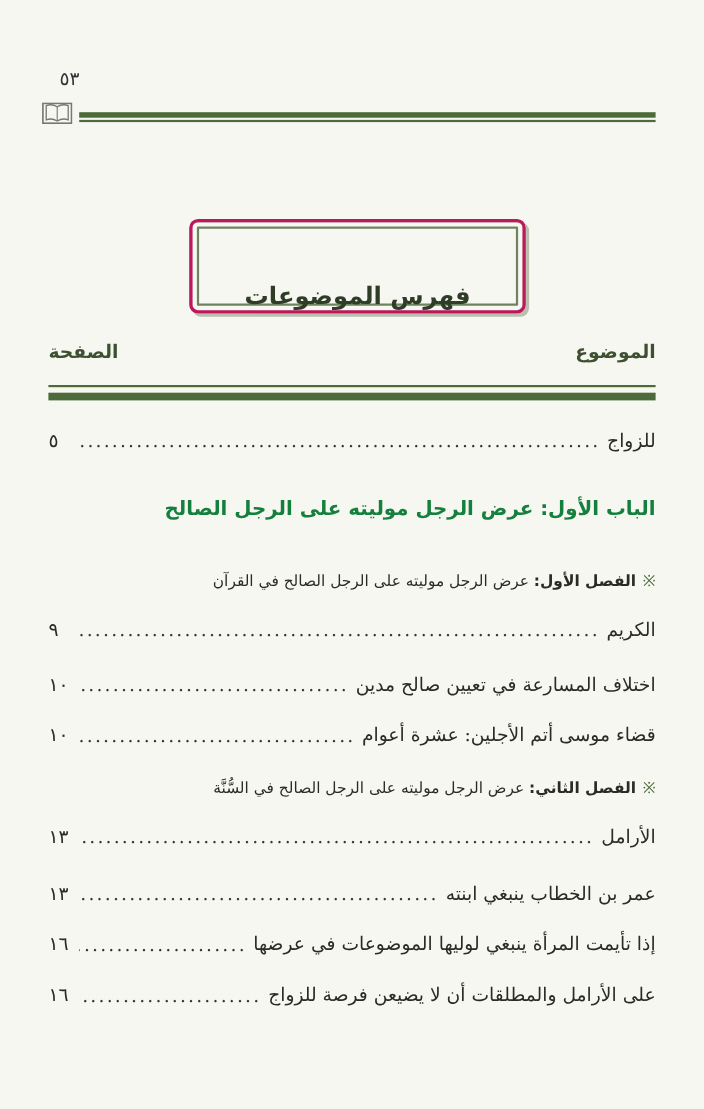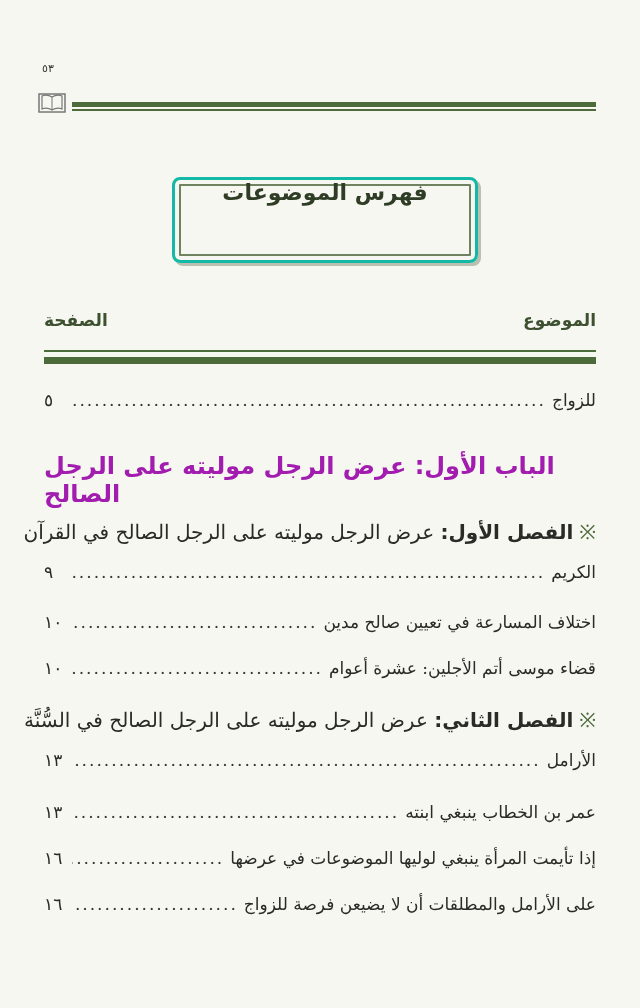--- a/index.html
+++ b/index.html
@@ -4,38 +4,38 @@
   <style>
     html, body { margin: 0; padding: 0; }
     body {
       width: 640px; height: 1008px; overflow: hidden;
       background: #f7f7f2;
       font-family: "DejaVu Serif", serif;
       color: #2a2a26;
       position: relative;
     }
     .page-num {
-      position: absolute; left: 42px; top: 62px;
-      font-family: "DejaVu Sans", sans-serif; font-size: 11px; color: #333;
+      position: absolute; left: 54px; top: 62px;
+      font-family: "DejaVu Sans", sans-serif; font-size: 17px; color: #333;
       direction: rtl;
     }
     .book-icon {
       position: absolute; left: 38px; top: 93px; width: 28px; height: 20px;
     }
     .top-rule {
       position: absolute; left: 72px; right: 44px; top: 102px;
     }
     .top-rule .thick { height: 5px; background: #4d6a3a; }
     .top-rule .thin { height: 2px; background: #4d6a3a; margin-top: 2px; }
 
     .title-box {
-      position: absolute; left: 172px; top: 177px; width: 300px; height: 80px;
-      border: 3px solid #14b8a6; border-radius: 8px;
+      position: absolute; left: 172px; top: 199px; width: 300px; height: 80px;
+      border: 3px solid #be185d; border-radius: 8px;
       box-shadow: 3px 3px 0 #b9c0b0, inset 0 0 0 4px #f7f7f2, inset 0 0 0 6px #6f8360;
-      display: flex; align-items: flex-start; justify-content: center;
+      display: flex; align-items: flex-end; justify-content: center;
     }
     .title-text {
       font-family: "DejaVu Sans", sans-serif; font-weight: bold; font-size: 22px;
       color: #2f3d26; direction: rtl; letter-spacing: 1px;
     }
 
     .col-headers {
       position: absolute; left: 44px; right: 44px; top: 310px;
       display: flex; justify-content: space-between; direction: rtl;
       font-family: "DejaVu Sans", sans-serif; font-weight: bold; font-size: 17px; color: #3d5030;
@@ -51,24 +51,24 @@
       position: absolute; left: 0; right: 0; height: 30px;
       display: flex; align-items: baseline; font-size: 17px;
     }
     .row .label { white-space: nowrap; }
     .row .dots {
       flex: 1; overflow: hidden; white-space: nowrap; margin: 0 6px;
       letter-spacing: 2px; color: #333;
     }
     .row .page { white-space: nowrap; min-width: 22px; text-align: left; }
     .chapter {
-      position: absolute; left: 0; right: 0; text-align: left;
-      font-family: "DejaVu Sans", sans-serif; font-weight: bold; font-size: 24px; color: #a21caf;
+      position: absolute; left: 0; right: 0; text-align: right;
+      font-family: "DejaVu Sans", sans-serif; font-weight: bold; font-size: 18px; color: #15803d;
     }
-    .section { position: absolute; left: 0; right: 0; font-size: 20px; white-space: nowrap; }
+    .section { position: absolute; left: 0; right: 0; font-size: 14px; white-space: nowrap; }
     .section .star { color: #4d6a3a; margin-left: 6px; }
     .section .bold-part { font-family: "DejaVu Sans", sans-serif; font-weight: bold; }
   </style>
 </head>
 <body>
 
 <div class="page-num">٥٣</div>
 <svg class="book-icon" viewBox="0 0 28 20">
   <rect x="1" y="1" width="26" height="18" fill="none" stroke="#777" stroke-width="1.5"></rect>
   <path d="M4 3 Q9 1 14 4 Q19 1 24 3 L24 16 Q19 14 14 17 Q9 14 4 16 Z" fill="none" stroke="#777" stroke-width="1.2"></path>

